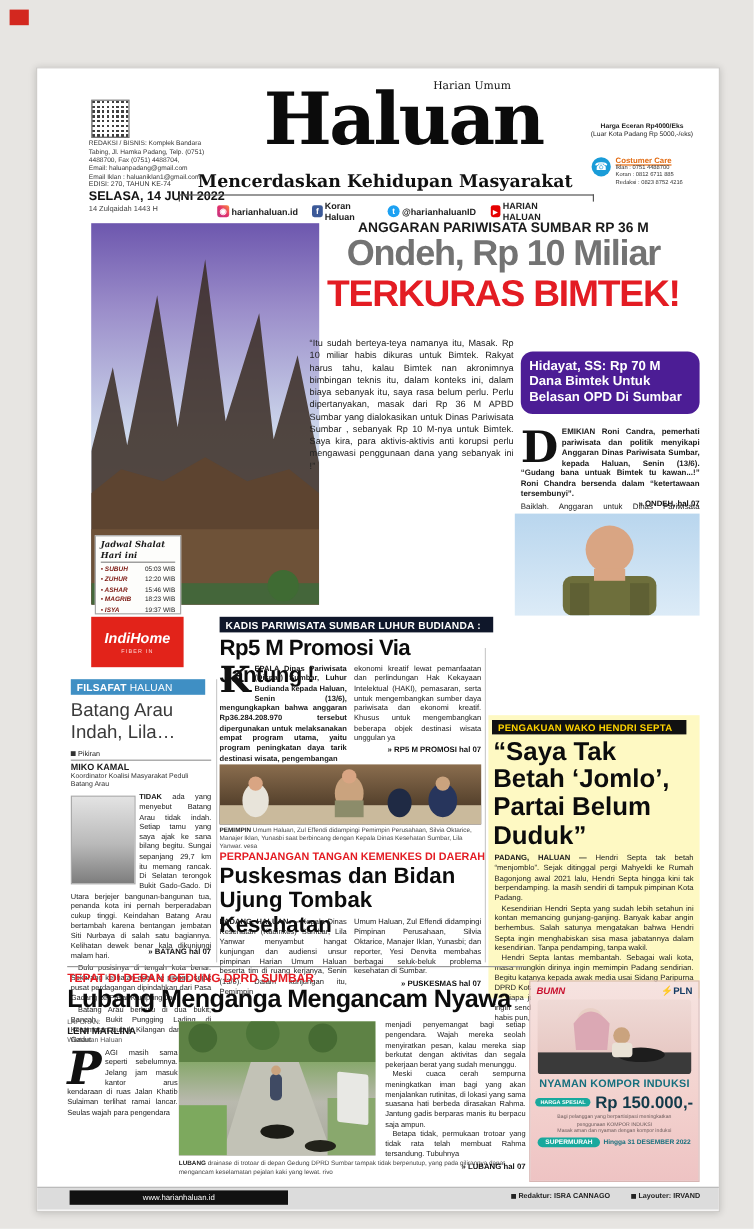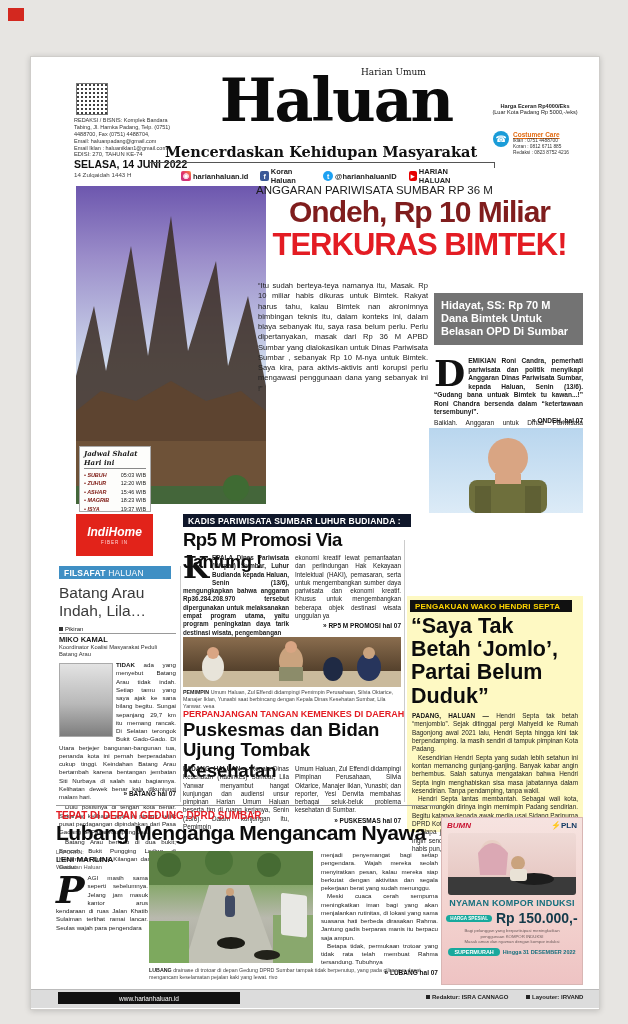--- a/index.html
+++ b/index.html
@@ -98,27 +98,27 @@
     <svg width="190" height="318" viewBox="0 0 190 318">
       <polygon points="0,318 0,190 18,120 30,185 55,60 72,170 95,30 112,165 140,75 152,180 172,110 190,200 190,318" fill="#3a2b22" opacity="0.85"></polygon>
       <polygon points="0,318 0,225 25,205 60,215 95,195 130,215 165,205 190,225 190,318" fill="#5d4430"></polygon>
       <rect x="0" y="255" width="190" height="63" fill="#6e5238"></rect>
       <rect x="0" y="300" width="190" height="18" fill="#44663a"></rect>
       <circle cx="30" cy="300" r="12" fill="#3f6b33"></circle>
       <circle cx="160" cy="302" r="13" fill="#3f6b33"></circle>
     </svg>
   </div>
 
-  <div class="abs" style="left:225px;top:127px;width:327px;font-size:11.5px;font-weight:normal">ANGGARAN PARIWISATA SUMBAR RP 36 M</div>
-  <div class="abs" style="left:225px;top:138px;width:327px;text-align:center;font-size:30px;font-weight:bold;letter-spacing:-1px;color:#7f1d1d">Ondeh, Rp 10 Miliar</div>
+  <div class="abs" style="left:225px;top:127px;width:327px;text-align:center;font-size:11.5px;font-weight:bold">ANGGARAN PARIWISATA SUMBAR RP 36 M</div>
+  <div class="abs" style="left:225px;top:138px;width:327px;text-align:center;font-size:30px;font-weight:bold;letter-spacing:-1px;color:#737373">Ondeh, Rp 10 Miliar</div>
   <div class="abs red" style="left:225px;top:170px;width:327px;text-align:center;font-size:31px;font-weight:bold;letter-spacing:-1px">TERKURAS BIMTEK!</div>
   <div class="abs red" style="top:127px"></div>
   <div class="abs" style="left:227px;top:224px;width:170px;font-size:7.6px;line-height:1.35;text-align:justify;color:#222">“Itu sudah berteya-teya namanya itu, Masak. Rp 10 miliar habis dikuras untuk Bimtek. Rakyat harus tahu, kalau Bimtek nan akronimnya bimbingan teknis itu, dalam konteks ini, dalam biaya sebanyak itu, saya rasa belum perlu. Perlu dipertanyakan, masak dari Rp 36 M APBD Sumbar yang dialokasikan untuk Dinas Pariwisata Sumbar , sebanyak Rp 10 M-nya untuk Bimtek. Saya kira, para aktivis-aktivis anti korupsi perlu mengawasi penggunaan dana yang sebanyak ini !”</div>
 
-  <div class="abs" style="left:403px;top:236px;width:135px;background:#737373;border-radius:0;padding:6px 7px;color:#fff;font-weight:bold;font-size:11px;line-height:1.2">Hidayat, SS: Rp 70 M Dana Bimtek Untuk Belasan OPD Di Sumbar</div>
+  <div class="abs" style="left:403px;top:236px;width:135px;background:#4c1d95;border-radius:10px;padding:6px 7px;color:#fff;font-weight:bold;font-size:11px;line-height:1.2">Hidayat, SS: Rp 70 M Dana Bimtek Untuk Belasan OPD Di Sumbar</div>
   <div class="abs just" style="left:403px;top:300px;width:149px;font-size:6.6px;line-height:1.3">
     <span class="dropcap">D</span><span style="font-weight:bold">EMIKIAN Roni Candra, pemerhati pariwisata dan politik menyikapi Anggaran Dinas Pariwisata Sumbar, kepada Haluan, Senin (13/6). “Gudang bana untuak Bimtek tu kawan...!” Roni Chandra bersenda dalam “ketertawaan tersembunyi”.</span>
     <div style="margin-top:2px">Baiklah. Anggaran untuk Dinas Pariwisata sebanyak Rp 36 M. Sebanyak Rp 5 M dialokasikan untuk promosi. Sekitar Rp</div>
   </div>
   <div class="abs jump" style="left:403px;top:360px;width:149px">» ONDEH, hal 07</div>
 
   <div class="abs photo" style="left:398px;top:371px;width:154px;height:85px;background:linear-gradient(180deg,#b9d6ee,#dcebf7)">
     <svg width="154" height="85" viewBox="0 0 154 85">
       <rect x="40" y="52" width="78" height="33" rx="8" fill="#6e6f3c"></rect>
       <circle cx="79" cy="30" r="20" fill="#d9a583"></circle>

